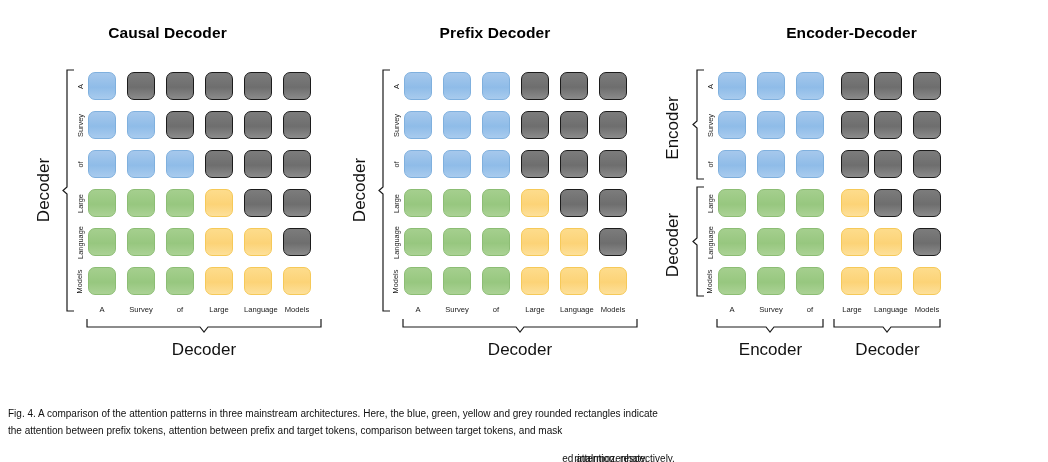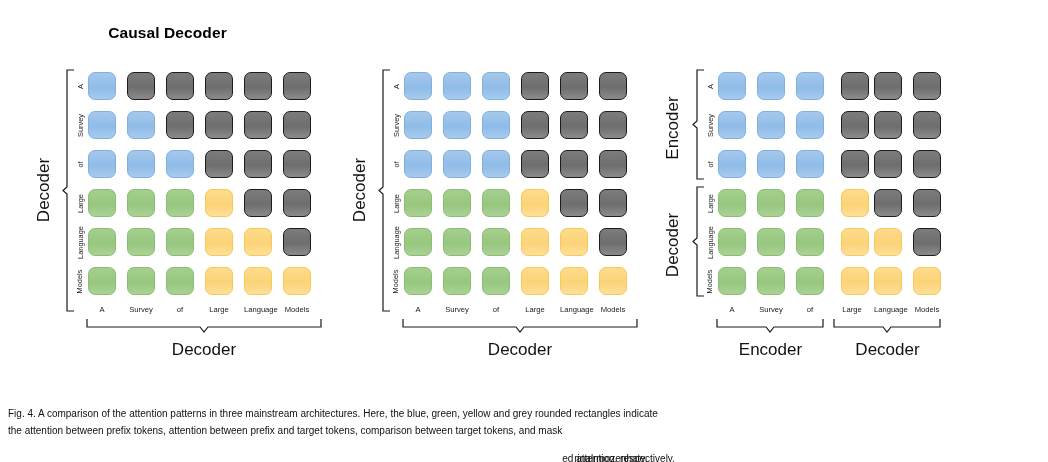--- a/index.html
+++ b/index.html
@@ -179,20 +179,21 @@
 
     <div class="hbrack" style="left:85px;top:318px;">
       <svg width="238" height="16" viewBox="0 0 238 16">
         <path d="M2 1 L2 9 L115 9 L119 14 L123 9 L236 9 L236 1" fill="none" stroke="#1a1a1a" stroke-width="1.2"></path>
       </svg>
     </div>
     <div class="botlabel" style="left:85px;top:340px;width:238px;">Decoder</div>
   </div>
 
   <div class="panel" id="panel-1">
+    <div class="panel-title">Prefix Decoder</div>
 
     <div class="vbrack" style="left:48px;top:68px;">
       <svg width="14" height="245" viewBox="0 0 14 245">
         <path d="M12 2 L5 2 L5 119 L1 122.5 L5 126 L5 243 L12 243" fill="none" stroke="#1a1a1a" stroke-width="1.2"></path>
       </svg>
     </div>
     <div class="sidelabel" style="left:-20px;top:180px;transform:rotate(-90deg);width:100px;text-align:center;">Decoder</div>
 
     <div class="rowlabels">
         <div class="rowlabel">
@@ -263,20 +264,21 @@
 
     <div class="hbrack" style="left:71px;top:318px;">
       <svg width="238" height="16" viewBox="0 0 238 16">
         <path d="M2 1 L2 9 L115 9 L119 14 L123 9 L236 9 L236 1" fill="none" stroke="#1a1a1a" stroke-width="1.2"></path>
       </svg>
     </div>
     <div class="botlabel" style="left:71px;top:340px;width:238px;">Decoder</div>
   </div>
 
   <div class="panel" id="panel-2">
+    <div class="panel-title">Encoder-Decoder</div>
 
     <div class="vbrack" style="left:37px;top:68px;">
       <svg width="14" height="114" viewBox="0 0 14 114">
         <path d="M12 2 L5 2 L5 53 L1 56.5 L5 60 L5 111 L12 111" fill="none" stroke="#1a1a1a" stroke-width="1.2"></path>
       </svg>
     </div>
     <div class="sidelabel" style="left:-32px;top:118px;transform:rotate(-90deg);width:100px;text-align:center;">Encoder</div>
 
     <div class="vbrack" style="left:37px;top:185px;">
       <svg width="14" height="114" viewBox="0 0 14 114">

